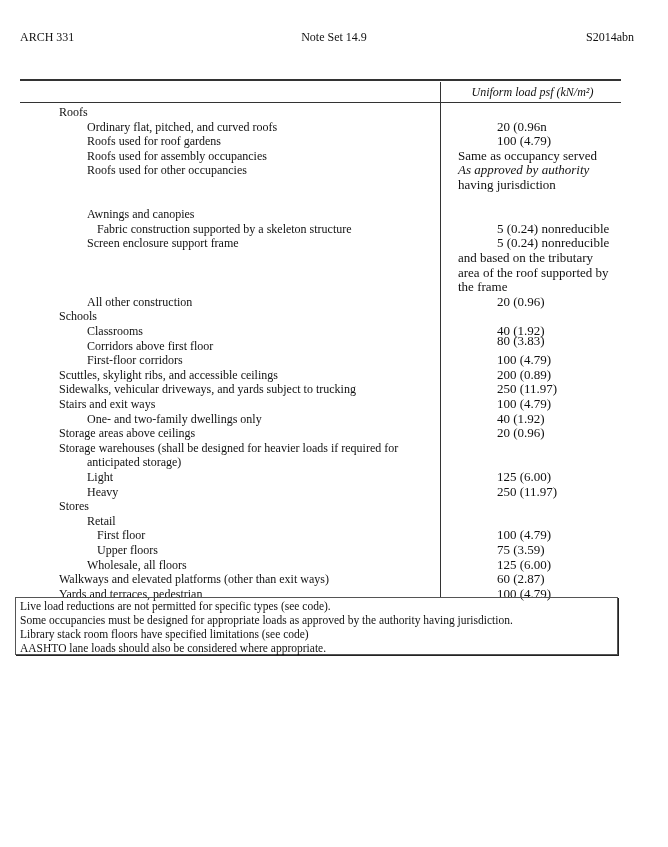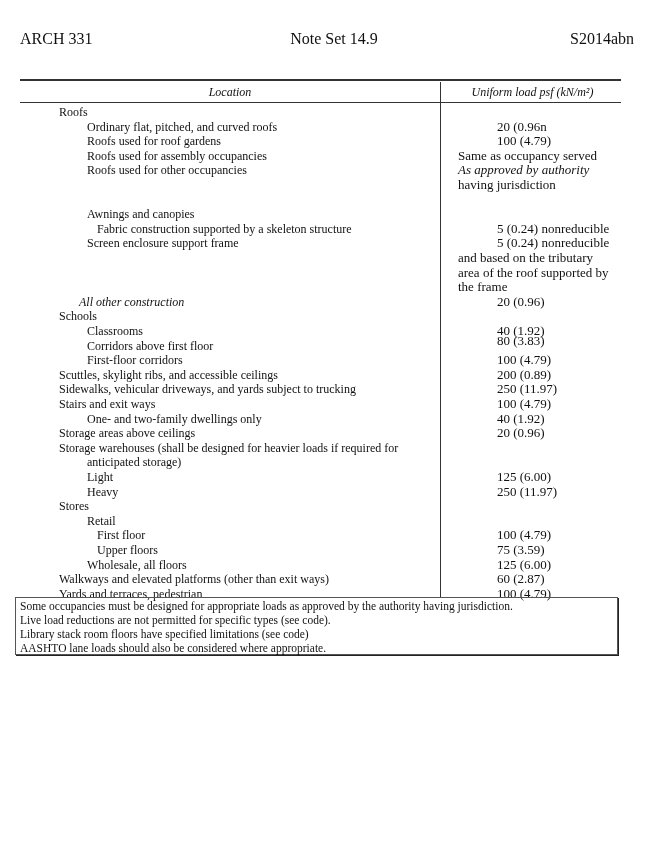--- a/index.html
+++ b/index.html
@@ -1,17 +1,17 @@
 <!DOCTYPE html>
 <html><head>
 <meta charset="utf-8">
 <style>
   html, body { margin:0; padding:0; background:#fff; }
   body { width:668px; height:847px; position:relative; font-family:"Liberation Serif", serif; color:#111; font-size:12px; }
-  .hdr { position:absolute; top:30px; font-size:16px; }
+  .hdr { position:absolute; top:30px; font-size:12px; }
   #h-left { left:20px; }
   #h-center { left:0; width:668px; text-align:center; }
   #h-right { right:34px; }
   .tbl { position:absolute; left:20px; top:79px; width:601px; }
   .topline { position:absolute; left:0; top:0; width:601px; height:2px; background:#333; }
   .headrow { position:absolute; left:0; top:3px; width:601px; height:20px; border-bottom:1px solid #333; }
   .h-loc { position:absolute; left:0; width:420px; top:3px; text-align:center; font-style:italic; }
   .h-load { position:absolute; left:424px; width:177px; top:3px; text-align:center; font-style:italic; }
   .vline { position:absolute; left:420px; top:3px; width:1px; height:515px; background:#333; }
   .row { position:absolute; height:14.6px; line-height:14.6px; white-space:nowrap; font-size:12px; }
@@ -22,21 +22,20 @@
 </head>
 <body>
 
 <div class="hdr" id="h-left">ARCH 331</div>
 <div class="hdr" id="h-center">Note Set 14.9</div>
 <div class="hdr" id="h-right">S2014abn</div>
 
 <div class="tbl">
   <div class="topline"></div>
   <div class="headrow">
-    <div class="h-loc">Location</div>
     <div class="h-load">Uniform load psf (kN/m²)</div>
   </div>
   <div class="vline"></div>
   <div id="rows">
       <div class="row" style="top: 26px; left: 39px;">Roofs</div>
       <div class="load" style="top: 26px; left: 477px;"></div>
       <div class="row" style="top: 40.6px; left: 67px;">Ordinary flat, pitched, and curved roofs</div>
       <div class="load" style="top: 40.6px; left: 477px;">20 (0.96n</div>
       <div class="row" style="top: 55.2px; left: 67px;">Roofs used for roof gardens</div>
       <div class="load" style="top: 55.2px; left: 477px;">100 (4.79)</div>
@@ -53,21 +52,21 @@
       <div class="row" style="top: 142.8px; left: 77px;">Fabric construction supported by a skeleton structure</div>
       <div class="load" style="top: 142.8px; left: 477px;">5 (0.24) nonreducible</div>
       <div class="row" style="top: 157.4px; left: 67px;">Screen enclosure support frame</div>
       <div class="load" style="top: 157.4px; left: 477px;">5 (0.24) nonreducible</div>
       <div class="row" style="top: 172px; left: 67px;"></div>
       <div class="load" style="top: 172px; left: 438px;">and based on the tributary</div>
       <div class="row" style="top: 186.6px; left: 67px;"></div>
       <div class="load" style="top: 186.6px; left: 438px;">area of the roof supported by</div>
       <div class="row" style="top: 201.2px; left: 67px;"></div>
       <div class="load" style="top: 201.2px; left: 438px;">the frame</div>
-      <div class="row" style="top: 215.8px; left: 59px; font-style: italic;">All other construction</div>
+      <div class="row" style="top: 215.8px; left: 67px;">All other construction</div>
       <div class="load" style="top: 215.8px; left: 477px;">20 (0.96)</div>
       <div class="row" style="top: 230.4px; left: 39px;">Schools</div>
       <div class="load" style="top: 230.4px; left: 477px;"></div>
       <div class="row" style="top: 245px; left: 67px;">Classrooms</div>
       <div class="load" style="top: 245px; left: 477px;">40 (1.92)</div>
       <div class="row" style="top: 259.6px; left: 67px;">Corridors above first floor</div>
       <div class="load" style="top: 255px; left: 477px;">80 (3.83)</div>
       <div class="row" style="top: 274.2px; left: 67px;">First-floor corridors</div>
       <div class="load" style="top: 274.2px; left: 477px;">100 (4.79)</div>
       <div class="row" style="top: 288.8px; left: 39px; text-align: right;">Scuttles, skylight ribs, and accessible ceilings</div>
@@ -99,17 +98,17 @@
       <div class="row" style="top: 478.6px; left: 67px;">Wholesale, all floors</div>
       <div class="load" style="top: 478.6px; left: 477px;">125 (6.00)</div>
       <div class="row" style="top: 493.2px; left: 39px;">Walkways and elevated platforms (other than exit ways)</div>
       <div class="load" style="top: 493.2px; left: 477px;">60 (2.87)</div>
       <div class="row" style="top: 507.8px; left: 39px;">Yards and terraces, pedestrian</div>
       <div class="load" style="top: 507.8px; left: 477px;">100 (4.79)</div>
     </div>
 </div>
 
 <div class="notes">
+  <div>Live load reductions are not permitted for specific types (see code).</div>
   <div>Some occupancies must be designed for appropriate loads as approved by the authority having jurisdiction.</div>
-  <div>Live load reductions are not permitted for specific types (see code).</div>
   <div>Library stack room floors have specified limitations (see code)</div>
   <div>AASHTO lane loads should also be considered where appropriate.</div>
 </div>
 
 </body></html>

